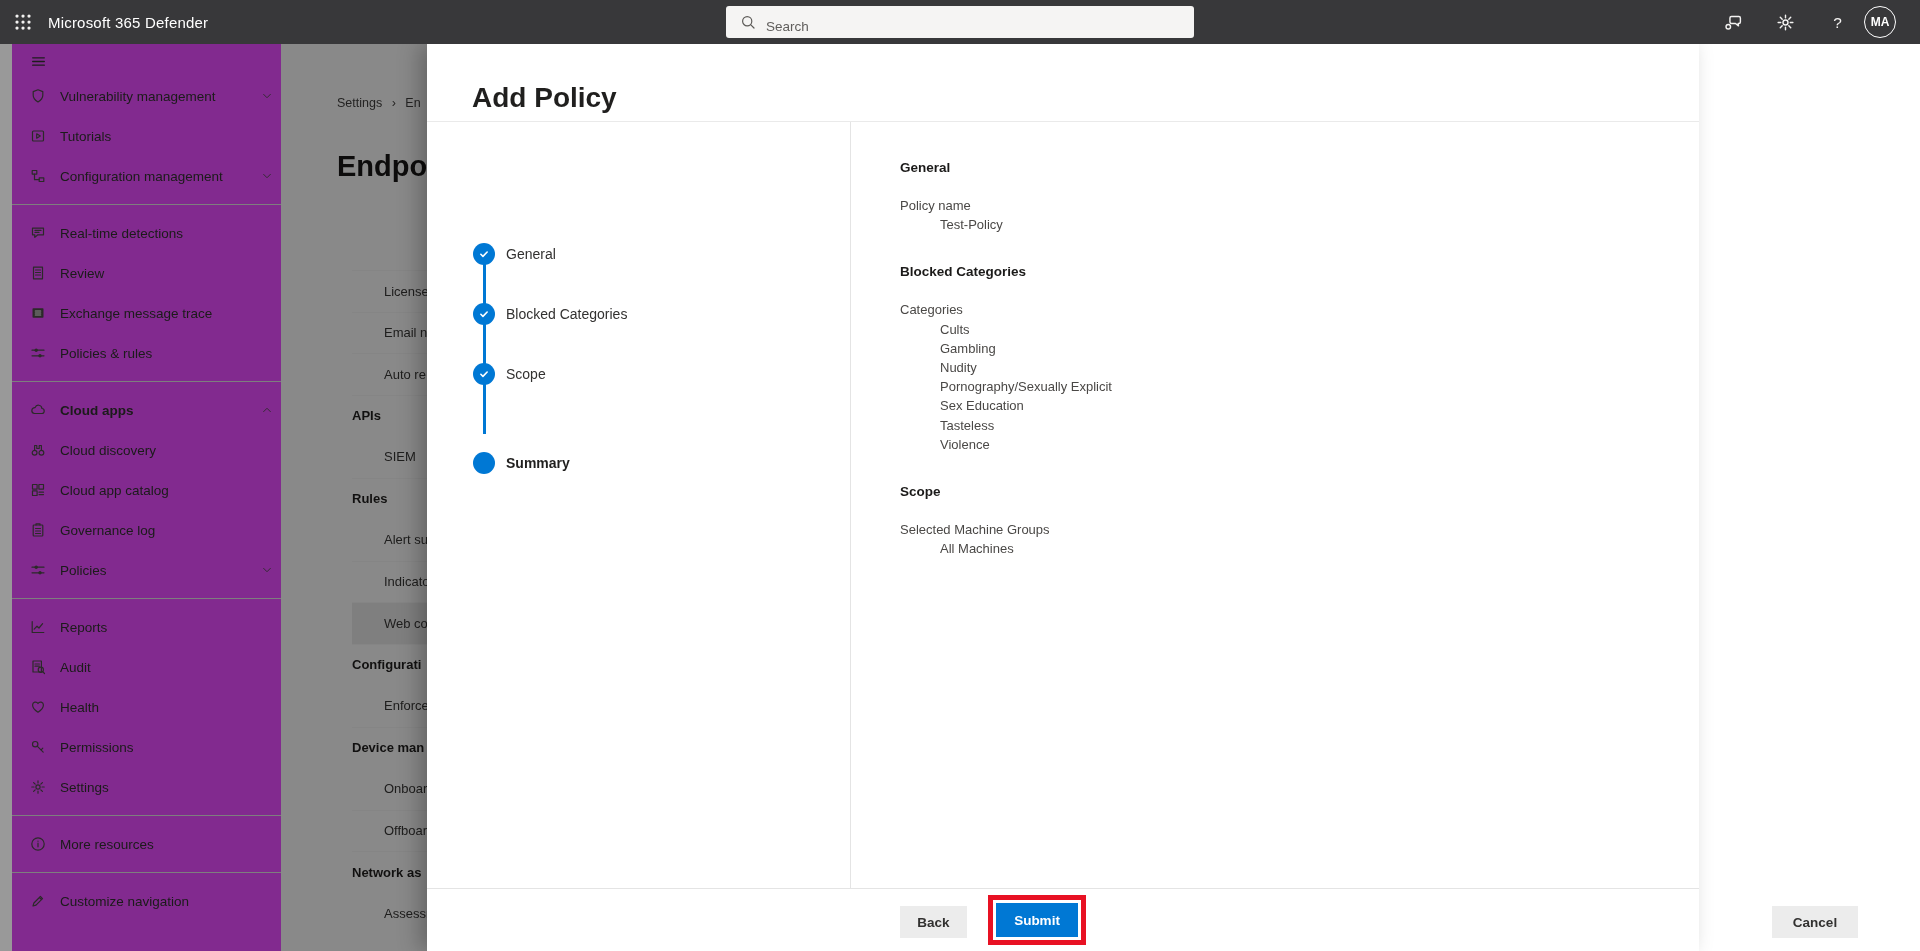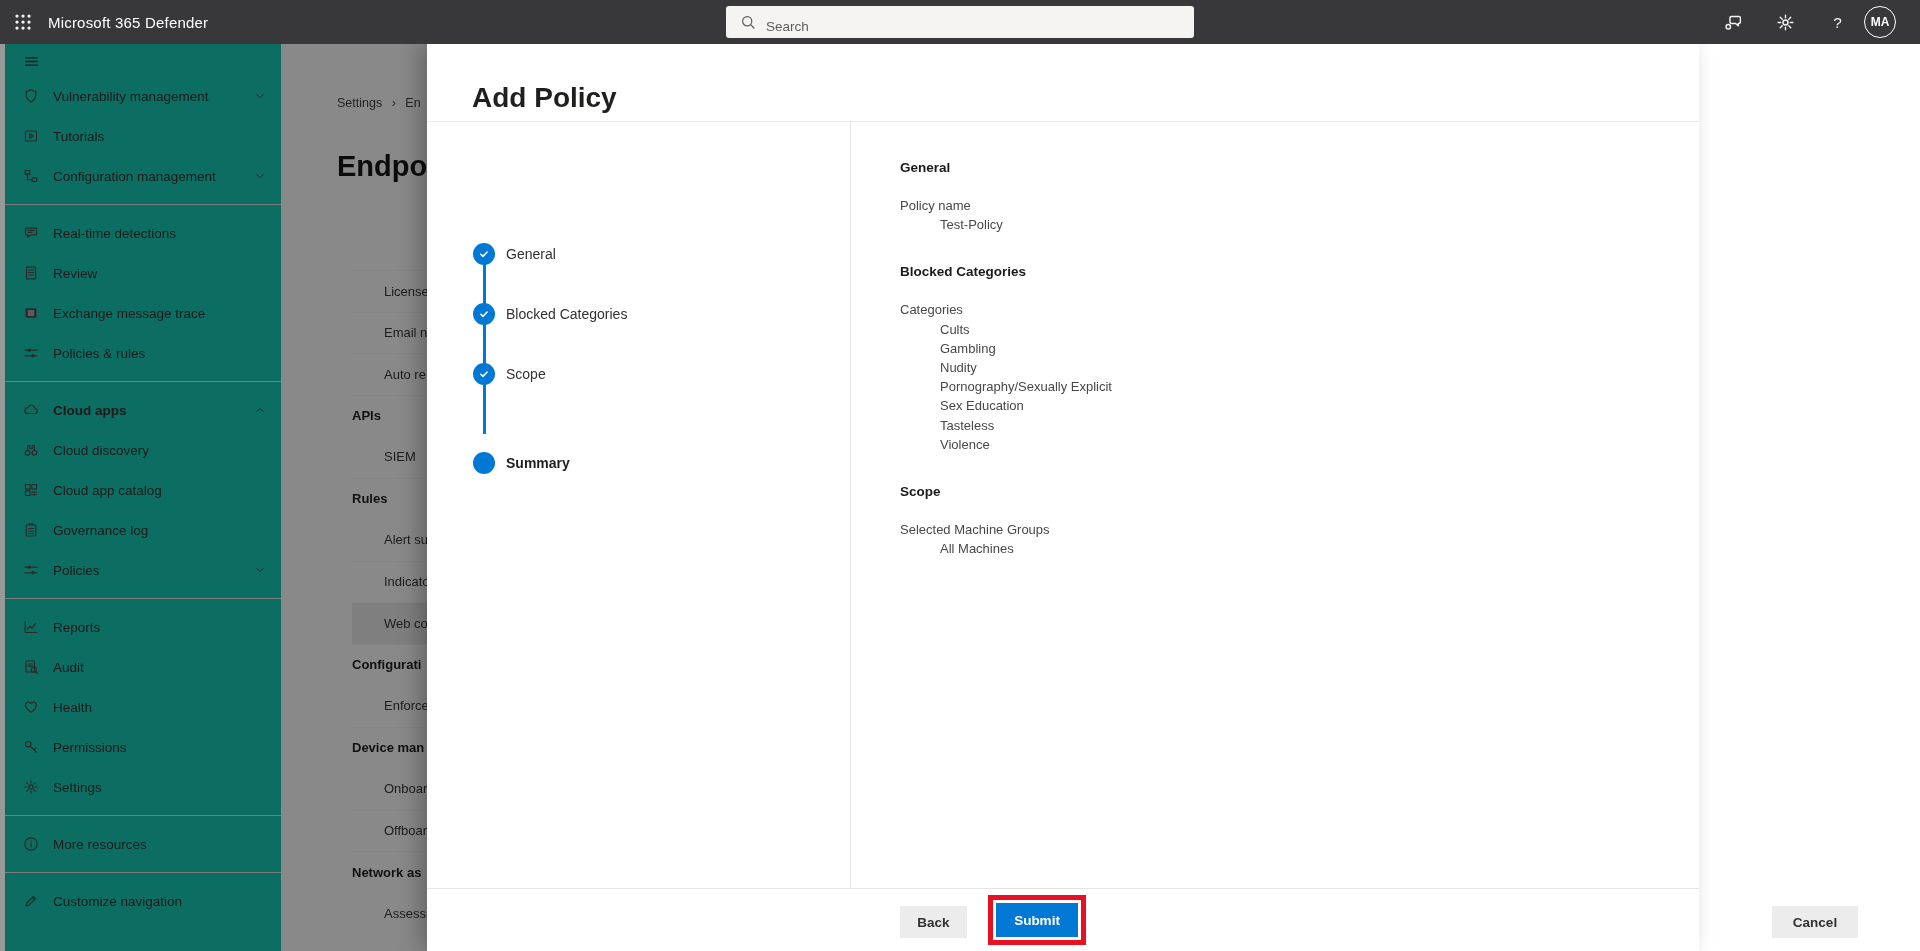--- a/index.html
+++ b/index.html
@@ -9,21 +9,21 @@
   #topbar { position:absolute; left:0; top:0; width:1920px; height:44px; background:#38383a; z-index:60; }
   #waffle-btn { position:absolute; left:0; top:0; width:46px; height:44px; display:flex; align-items:center; justify-content:center; color:#f3f2f1; cursor:pointer; }
   #app-title { position:absolute; left:48px; top:0; height:44px; display:flex; align-items:center; color:#ffffff; font-size:15px; font-weight:400; letter-spacing:.2px; }
   #searchbox { position:absolute; left:726px; top:6px; width:468px; height:32px; background:#f5f4f3; border-radius:3px; display:flex; align-items:center; padding-left:14px; gap:10px; color:#5d5b58; }
   #searchbox input { border:none; outline:none; background:transparent; font-size:13.5px; color:#323130; width:380px; font-family:inherit;margin-top:8px; }
   #searchbox input::placeholder { color:#605e5c; }
   .tb-icon { position:absolute; top:0; width:38px; height:44px; display:flex; align-items:center; justify-content:center; color:#f3f2f1; cursor:pointer; }
   #avatar { position:absolute; left:1864px; top:6px; width:32px; height:32px; border:1.6px solid #ffffff; border-radius:50%; display:flex; align-items:center; justify-content:center; color:#ffffff; font-size:12px; font-weight:600; cursor:pointer; }
 
   
-  #sidebar { position:absolute; left:5px; top:44px; width:282px; height:907px; background:#14b8a6; border-right:1px solid #d8d8d8; z-index:10; overflow:hidden; }
+  #sidebar { position:absolute; left:12px; top:44px; width:282px; height:907px; background:#d946ef; border-right:1px solid #d8d8d8; z-index:10; overflow:hidden; }
   .side-burger { height:30px; margin-top:2px; display:flex; align-items:center; padding-left:18px; color:#323130; cursor:pointer; }
   .side-item { height:40px; display:flex; align-items:center; padding:0 16px 0 18px; gap:14px; color:#2f2e2d; font-size:13.5px; cursor:pointer; white-space:nowrap; }
   .side-item .icon { color:#484644; flex:0 0 16px; display:flex; }
   .side-item.bold .side-label { font-weight:700; }
   .side-chevron { margin-left:auto; color:#5a5a5a; display:flex; }
   .side-divider { height:1px; background:#d2d2d2; margin:8px 0 8px 0; }
 
   
   #content-strip { position:absolute; left:281px; top:44px; width:146px; height:907px; background:#e5e5e5; z-index:10; overflow:hidden; }
   #breadcrumb { position:absolute; left:56px; top:52px; font-size:12.5px; color:#3b3a39; white-space:nowrap; }

